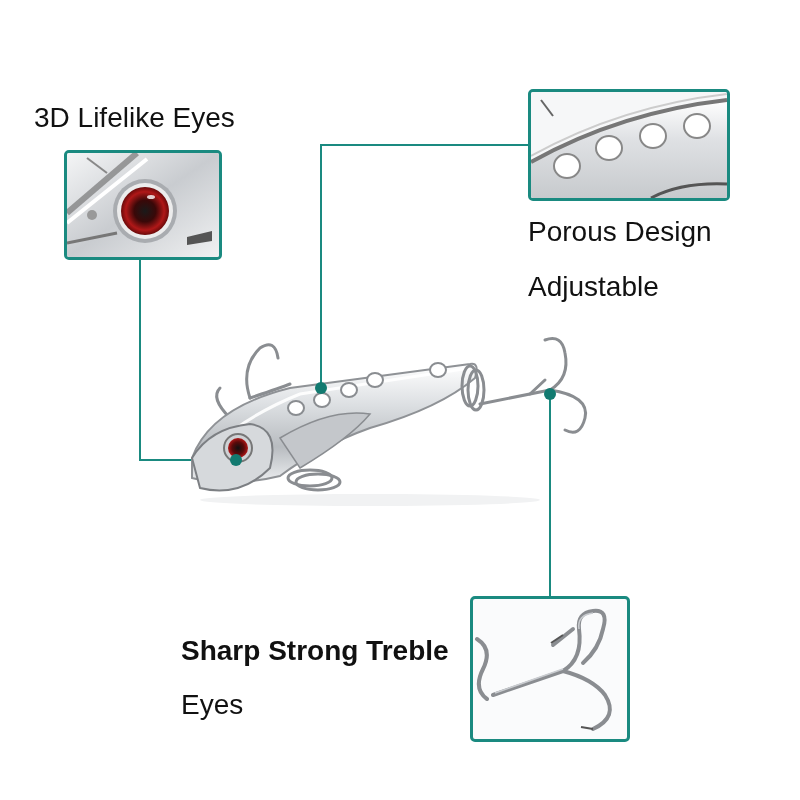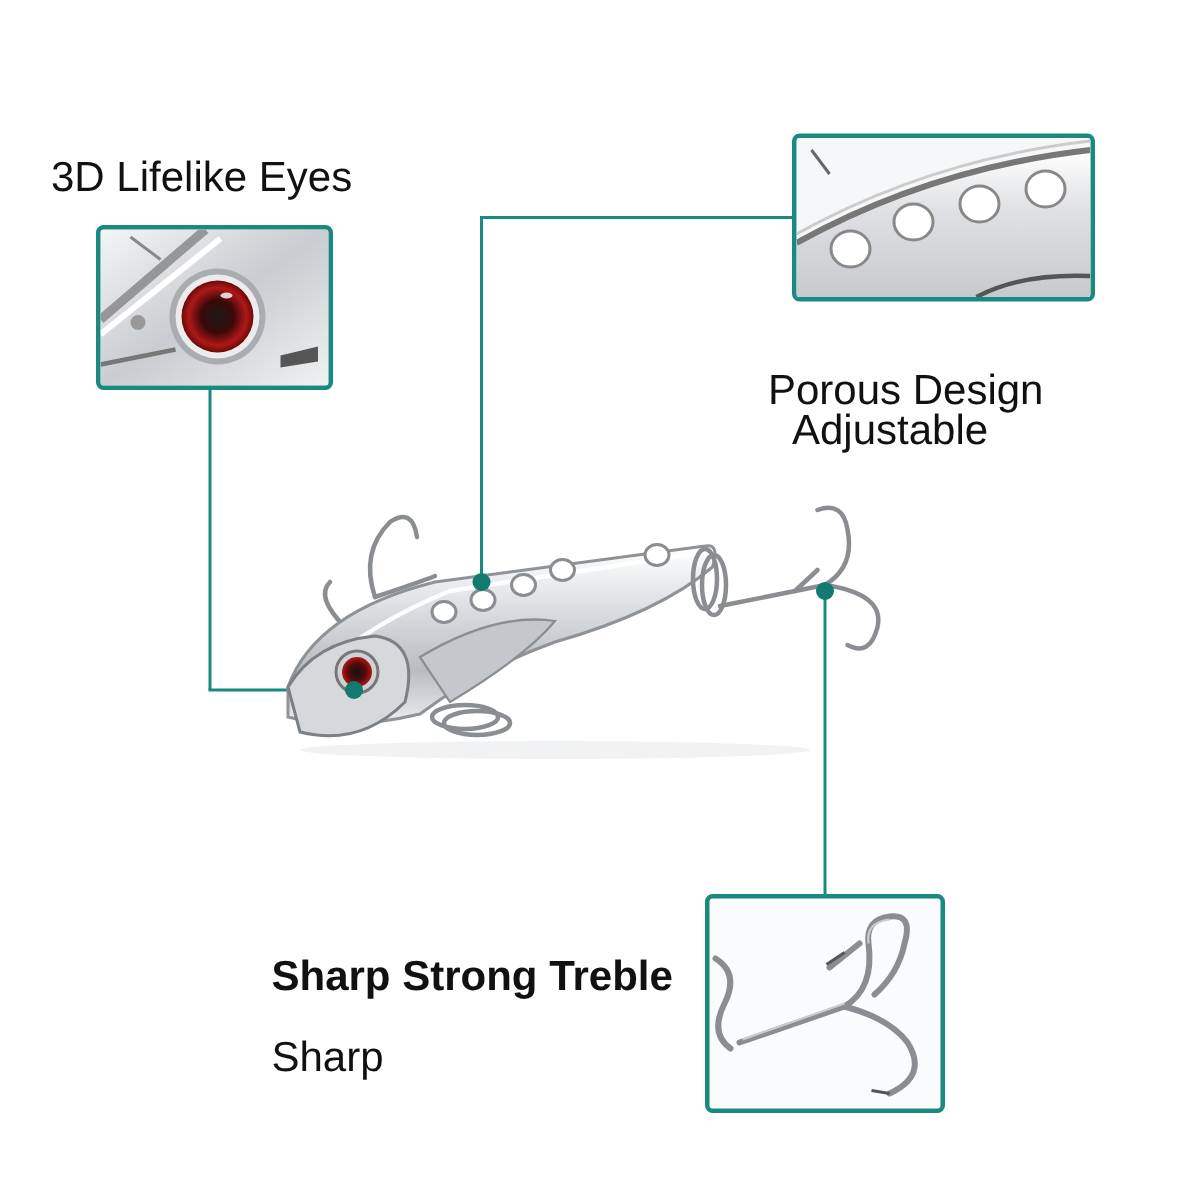--- a/index.html
+++ b/index.html
@@ -60,25 +60,25 @@
     <path d="M10 8 L22 24" stroke="#666" stroke-width="2"></path>
     <g fill="#ffffff" stroke="#888" stroke-width="2">
       <ellipse cx="36" cy="74" rx="13" ry="12"></ellipse>
       <ellipse cx="78" cy="56" rx="13" ry="12"></ellipse>
       <ellipse cx="122" cy="44" rx="13" ry="12"></ellipse>
       <ellipse cx="166" cy="34" rx="13" ry="12"></ellipse>
     </g>
     <path d="M120 106 Q150 90 196 92" stroke="#555" stroke-width="3" fill="none"></path>
   </svg>
 </div>
-<div class="label" style="left:512px; top:218px;margin-top:28px;">Porous Design</div>
+<div class="label" style="left:528px; top:218px;">Porous Design</div>
 <div class="label" style="left:528px; top:273px;">Adjustable</div>
 
 <div class="label" style="left:181px; top:637px;font-weight:bold;">Sharp Strong Treble</div>
-<div class="label" style="left:181px; top:691px;">Sharp</div>
+<div class="label" style="left:181px; top:691px;">Eyes</div>
 <div class="box" style="left:470px; top:596px; width:160px; height:146px; background:#fafbfc;">
   <svg width="154" height="140" viewBox="0 0 154 140">
     <g stroke="#8a8d91" stroke-width="4" fill="none" stroke-linecap="round">
       <path d="M4 40 Q20 50 10 70 Q0 90 14 100"></path>
       <path d="M20 96 L90 72"></path>
       <path d="M90 72 Q110 60 106 30 Q104 14 120 12 Q136 10 130 30 Q126 50 110 64"></path>
       <path d="M90 72 Q120 80 132 96 Q146 118 120 130"></path>
       <path d="M80 46 L100 30"></path>
     </g>
     <g stroke="#c9ccd0" stroke-width="1.5" fill="none">

